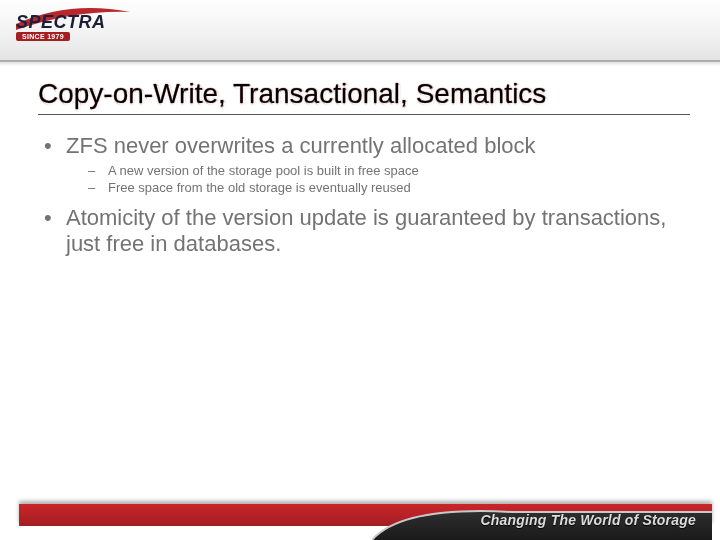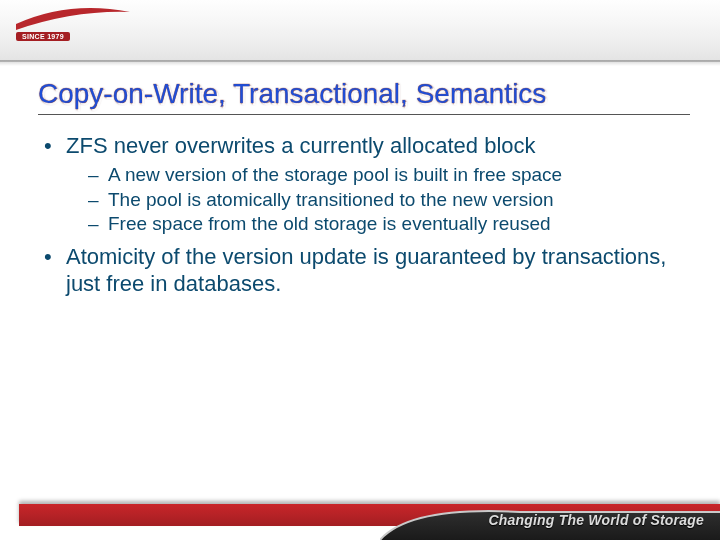--- a/index.html
+++ b/index.html
@@ -56,68 +56,68 @@
     border-radius: 2px;
     letter-spacing: 0.3px;
   }
   .content {
     padding: 16px 30px 20px 38px;
   }
   .title {
     font-family: Arial, sans-serif;
     font-size: 28px;
     font-weight: 400;
-    color: #1d4ed8;
+    color: #000000;
     text-shadow:
       2px 2px 0 rgba(255,255,255,0.9),
       1px 1px 2px rgba(90,30,30,0.7),
       0 0 1px rgba(120,40,40,0.6);
     -webkit-text-stroke: 0.4px rgba(140,50,50,0.35);
     border-bottom: 1px solid #555;
     padding-bottom: 4px;
     margin-bottom: 18px;
   }
   ul.bullets {
     list-style: none;
     font-size: 22px;
-    color: #0c4a6e;
+    color: #737373;
     line-height: 1.2;
   }
   ul.bullets > li {
     position: relative;
     padding-left: 28px;
     margin-bottom: 6px;
   }
   ul.bullets > li::before {
     content: "•";
     position: absolute;
     left: 6px;
     top: 0;
     font-size: 22px;
   }
   ul.sub {
     list-style: none;
-    font-size: 19px;
+    font-size: 13px;
     margin-top: 4px;
     margin-bottom: 8px;
   }
   ul.sub > li {
     position: relative;
     padding-left: 42px;
     line-height: 1.28;
   }
   ul.sub > li::before {
     content: "–";
     position: absolute;
     left: 22px;
     top: 0;
   }
   .footer {
     position: absolute;
-    left: 0; right: 0; bottom: 0;
+    left: 0; right: 8px; bottom: 0;
     height: 44px;
     margin-left: 19px;
   }
   .footer-bar {
     position: absolute;
     left: 0; right: 0; bottom: 14px;
     height: 22px;
     background: linear-gradient(180deg, #c9262a 0%, #a31e22 100%);
     box-shadow: 0 -3px 4px rgba(0,0,0,0.3);
   }
@@ -148,32 +148,32 @@
   }
 </style>
 </head>
 <body>
 
 <div class="header">
   <div class="logo">
     <svg class="logo-swoosh" viewBox="0 0 118 28">
       <path d="M 2 18 Q 55 -6 116 6 Q 60 4 2 24 Z" fill="#b8272c"></path>
     </svg>
+    <div class="logo-text">SPECTRA</div>
     <div class="since-badge">SINCE 1979</div>
   </div>
 </div>
 
 <div class="content">
   <h1 class="title">Copy-on-Write, Transactional, Semantics</h1>
   <ul class="bullets">
     <li>
       <span>ZFS never overwrites a currently allocated block</span>
       <ul class="sub">
         <li>A new version of the storage pool is built in free space</li>
-        <li>The pool is atomically transitioned to the new version</li>
         <li>Free space from the old storage is eventually reused</li>
       </ul>
     </li>
     <li>
       <span>Atomicity of the version update is guaranteed by transactions, just free in databases.</span>
     </li>
   </ul>
 </div>
 
 <div class="footer">

